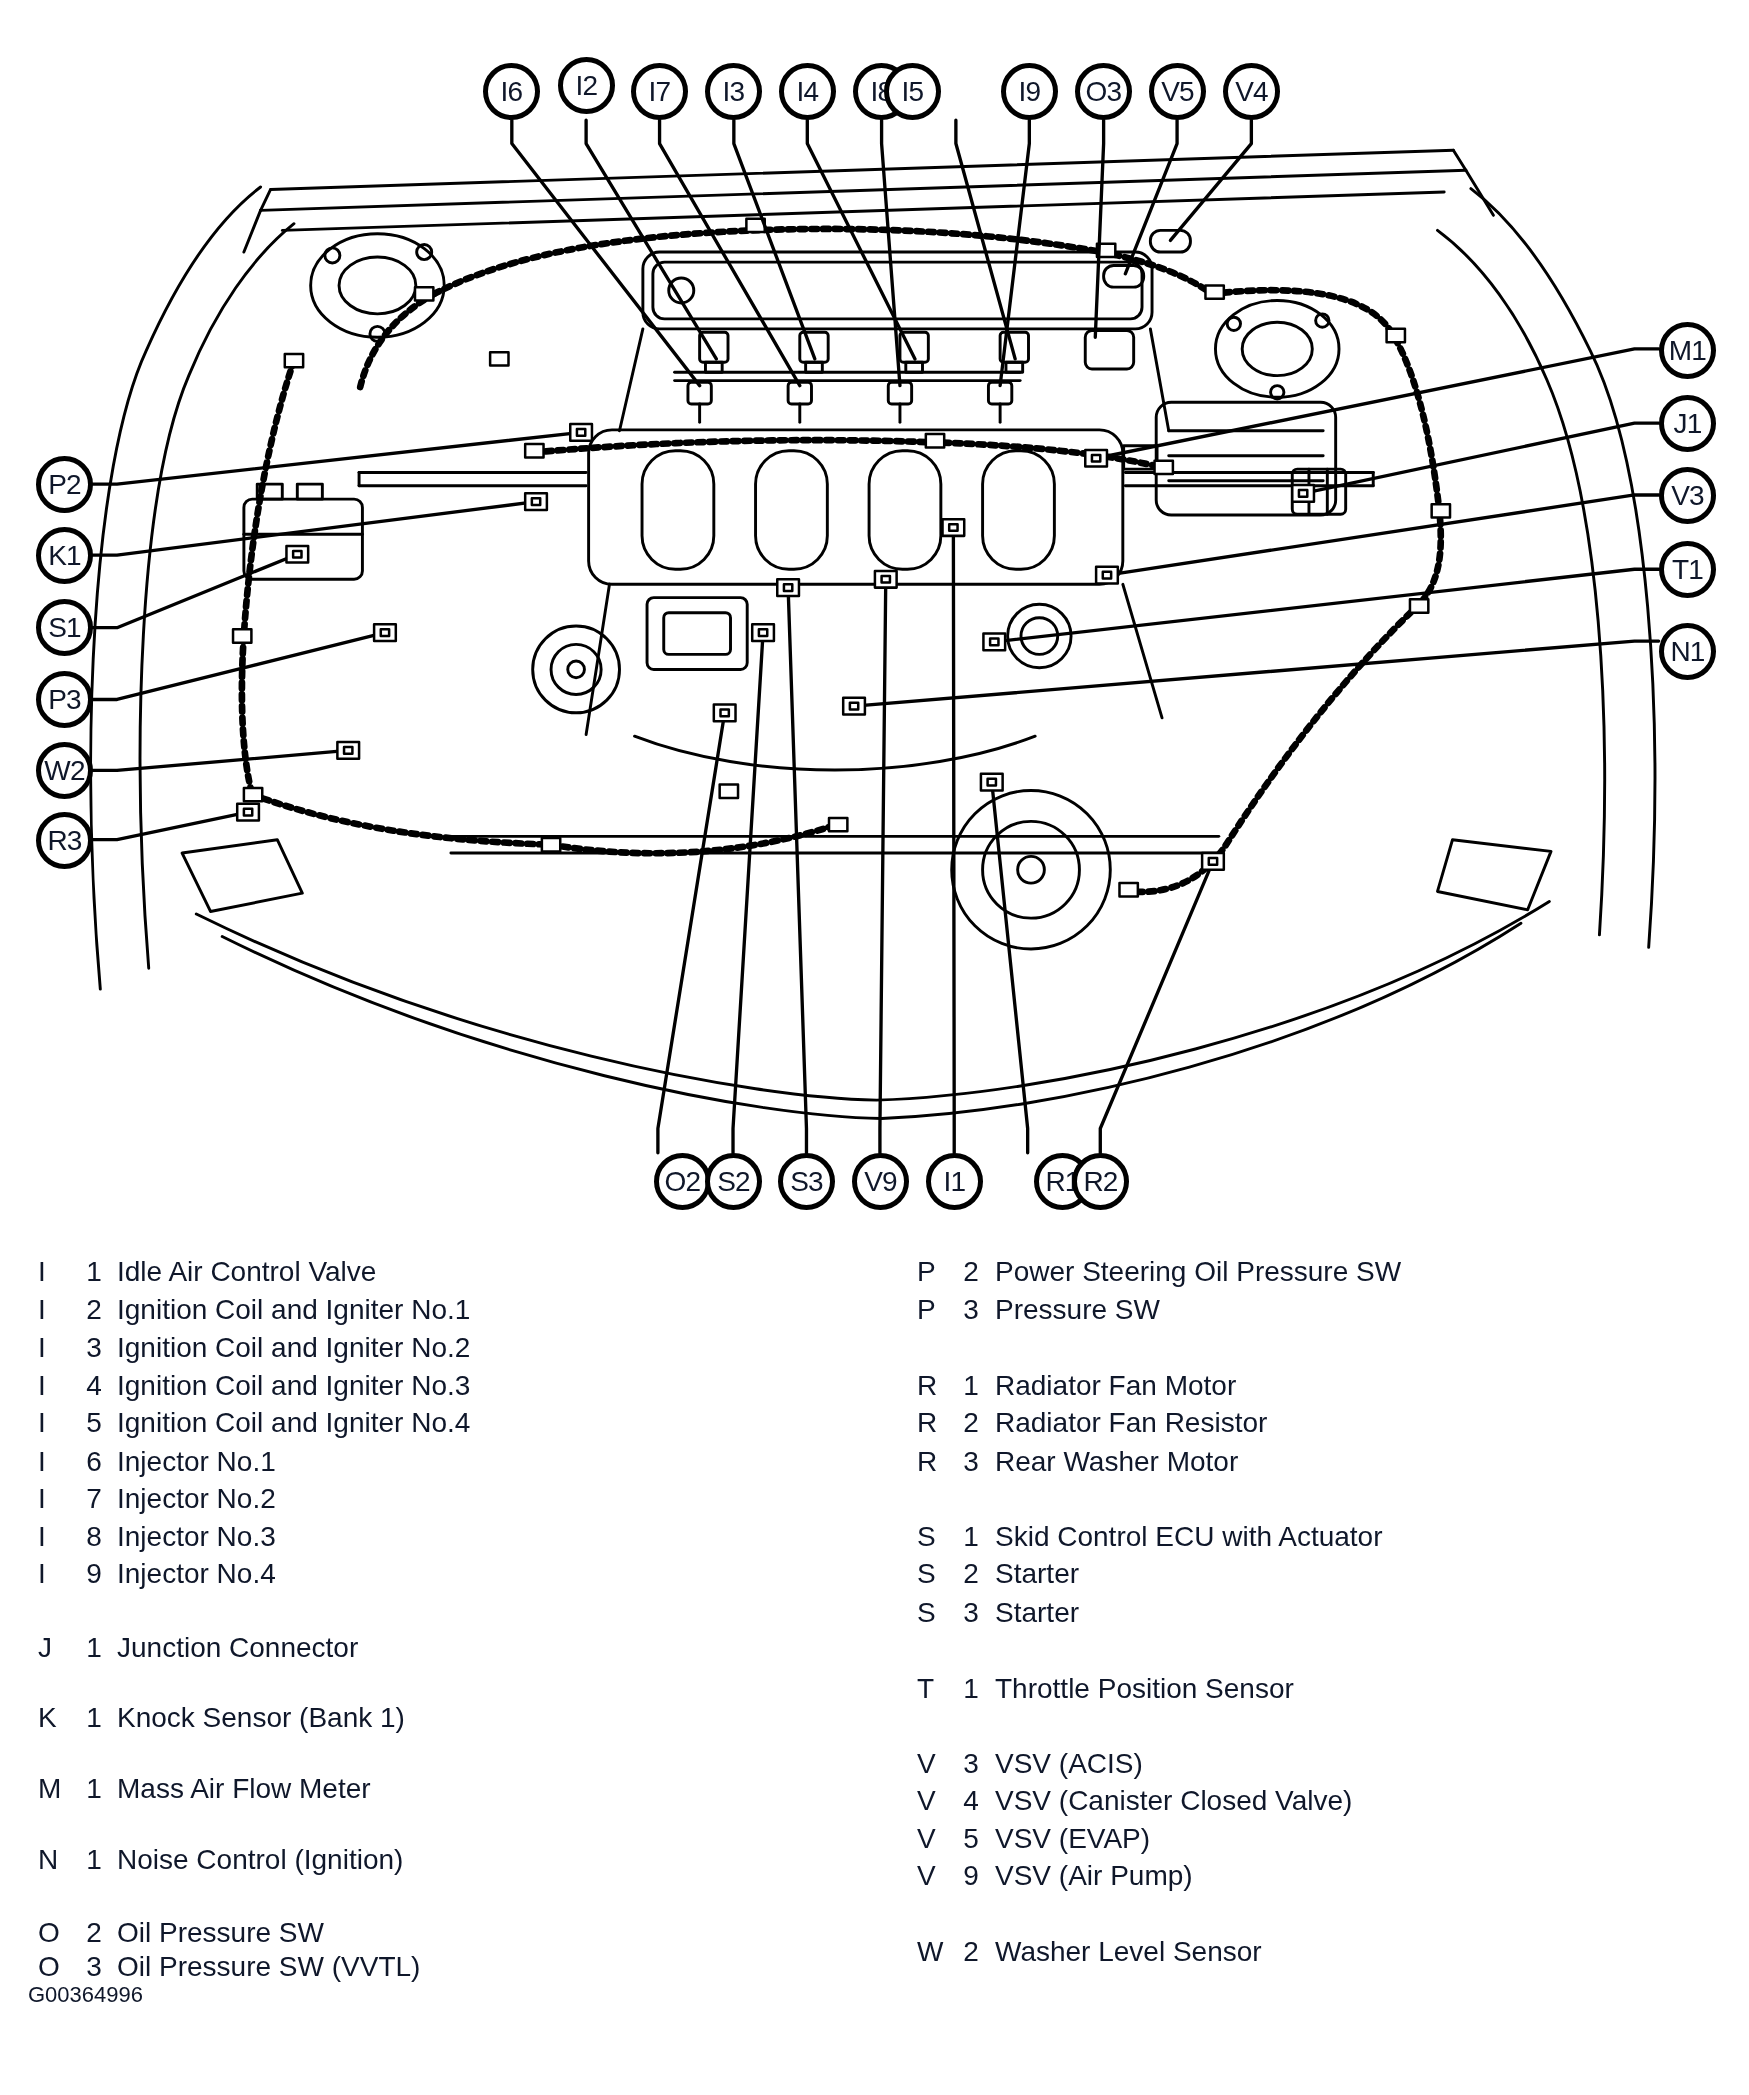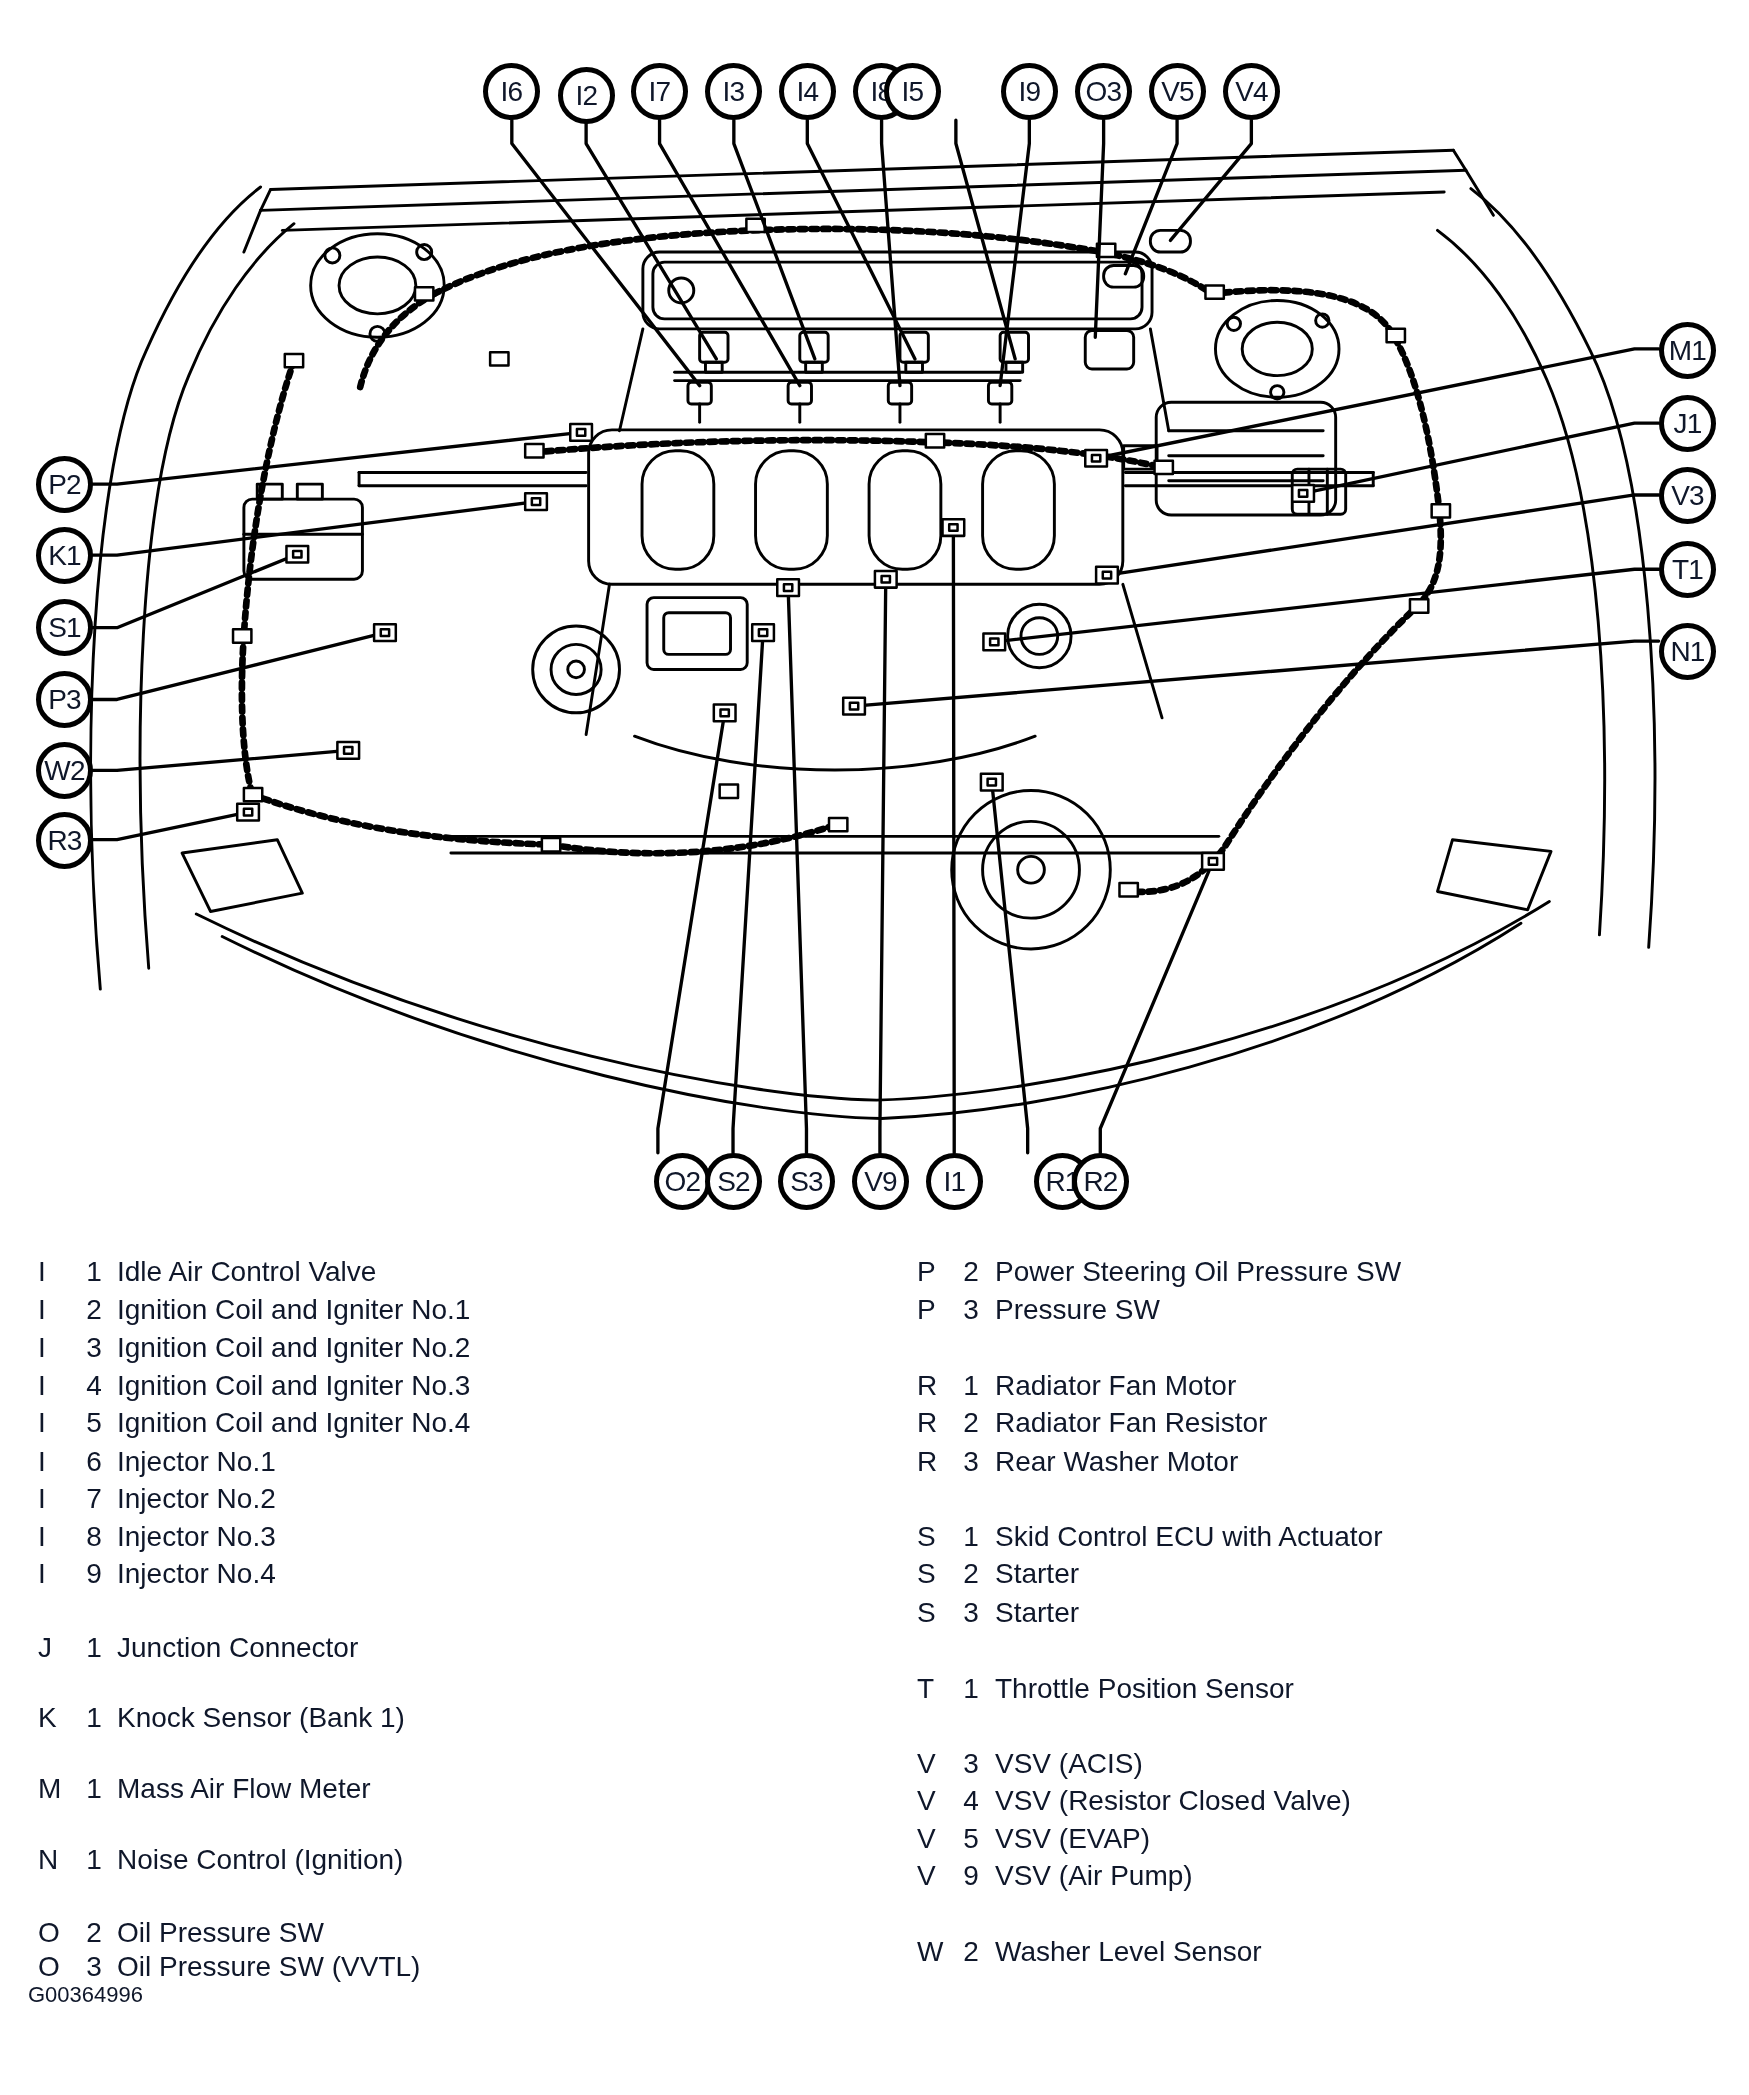--- a/index.html
+++ b/index.html
@@ -314,21 +314,21 @@
             <rect x="1440" y="1022" width="26" height="20"></rect>
             <rect x="1448" y="1028" width="10" height="8"></rect>
           </g>
       </g>
     </g>
   </svg>
 
   <div class="co" style="left:483px;top:63px">
       <span>I6</span>
     </div>
-  <div class="co" style="left:558px;top:67px">
+  <div class="co" style="left:558px;top:57px">
       <span>I2</span>
     </div>
   <div class="co" style="left:631px;top:63px">
       <span>I7</span>
     </div>
   <div class="co" style="left:705px;top:63px">
       <span>I3</span>
     </div>
   <div class="co" style="left:779px;top:63px">
       <span>I4</span>
@@ -533,21 +533,21 @@
         <span class="ld">Throttle Position Sensor</span>
       </div>
     <div class="row rcol" style="top:1746px">
         <span class="lt">V</span>
         <span class="ln">3</span>
         <span class="ld">VSV (ACIS)</span>
       </div>
     <div class="row rcol" style="top:1783px">
         <span class="lt">V</span>
         <span class="ln">4</span>
-        <span class="ld">VSV (Resistor Closed Valve)</span>
+        <span class="ld">VSV (Canister Closed Valve)</span>
       </div>
     <div class="row rcol" style="top:1821px">
         <span class="lt">V</span>
         <span class="ln">5</span>
         <span class="ld">VSV (EVAP)</span>
       </div>
     <div class="row rcol" style="top:1858px">
         <span class="lt">V</span>
         <span class="ln">9</span>
         <span class="ld">VSV (Air Pump)</span>

